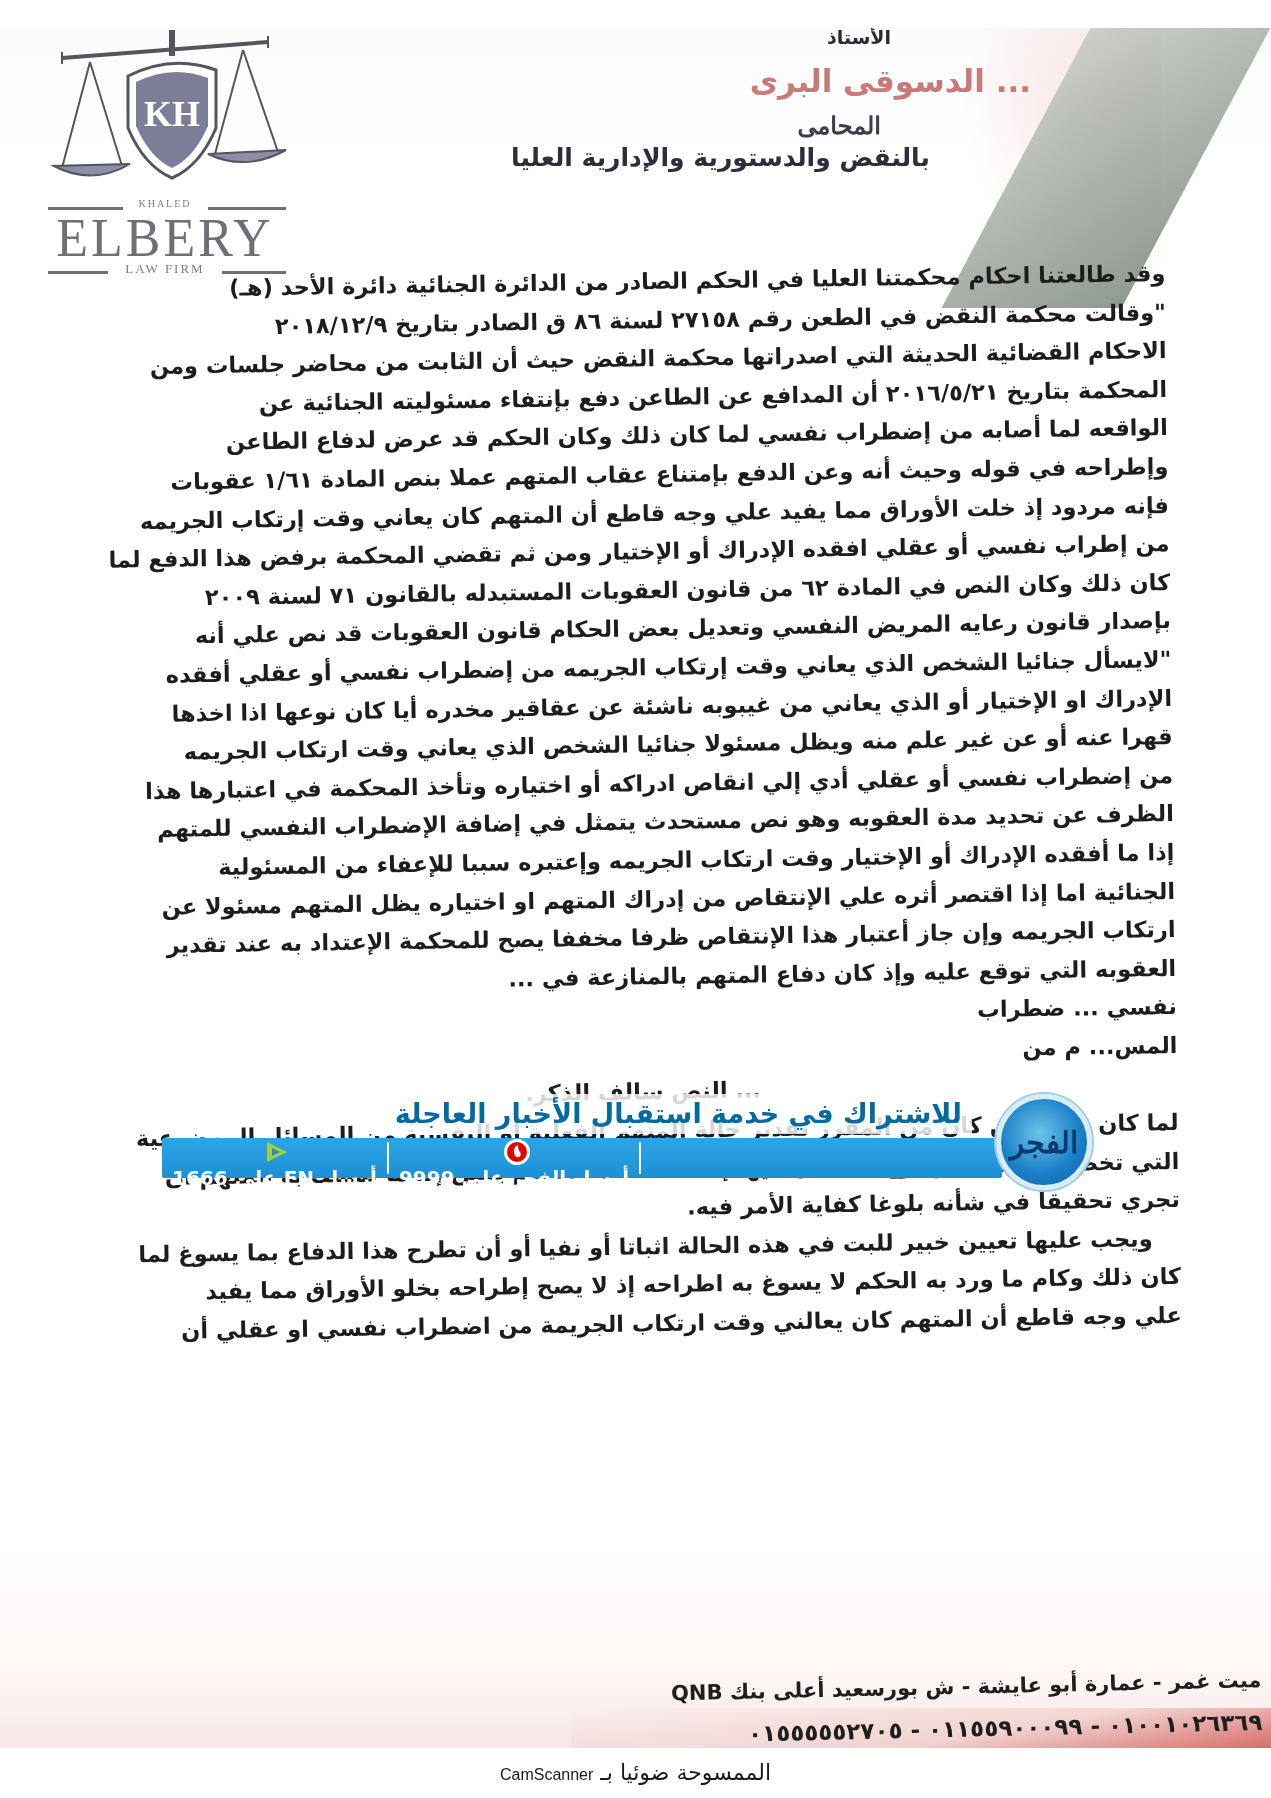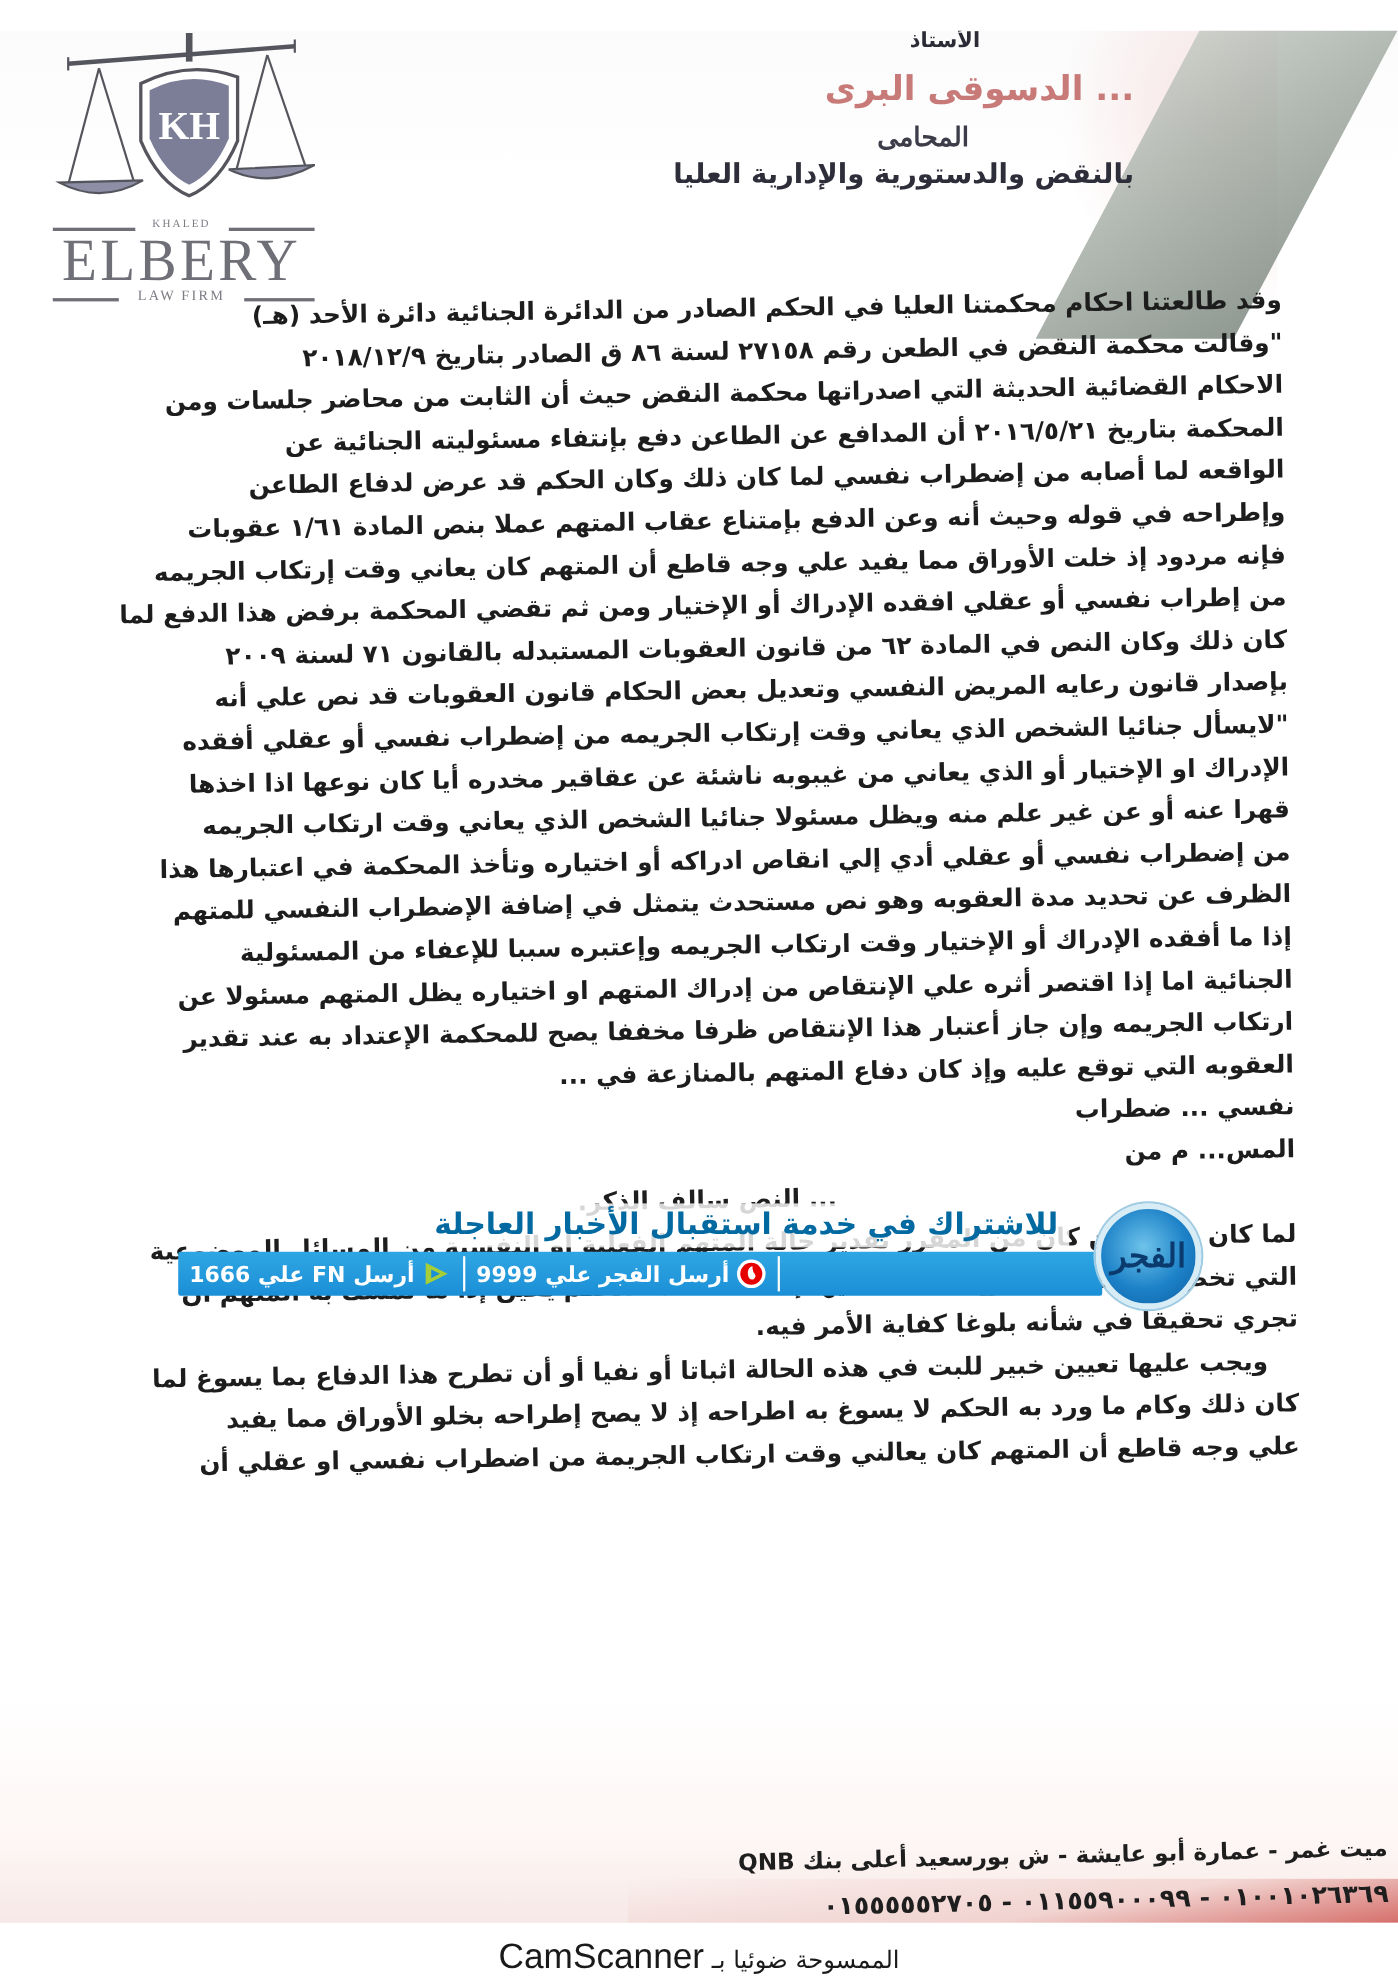--- a/index.html
+++ b/index.html
@@ -135,21 +135,21 @@
       line-height: 32px;
       text-align: right;
       margin-right: 150px;
     }
     .header .spec {
       font-family: "DejaVu Sans", sans-serif;
       font-weight: bold;
       font-size: 25px;
       color: #2e2e3a;
       line-height: 32px;
-      text-align: right;
+      text-align: left;
       margin-right: 0;
     }
 
     
     .body-text {
       position: absolute;
       left: 95px;
       top: 226px;
       width: 1070px;
       direction: rtl;
@@ -198,21 +198,21 @@
       height: 40px;
       background: linear-gradient(180deg, #2fa6e3 0%, #1b8fd6 100%);
       display: flex;
       flex-direction: row-reverse;
       align-items: center;
       direction: rtl;
       border-radius: 2px;
     }
     .banner-seg {
       display: flex;
-      flex-direction: row;
+      flex-direction: column;
       align-items: center;
       height: 40px;
       padding: 0 10px;
       color: #ffffff;
       font-family: "DejaVu Sans", sans-serif;
       font-weight: bold;
       font-size: 20px;
       direction: rtl;
       white-space: nowrap;
     }
@@ -293,21 +293,21 @@
       width: 1271px;
       top: 1760px;
       text-align: center;
       direction: rtl;
       font-family: "DejaVu Sans", sans-serif;
       font-size: 22px;
       color: #1a1a1a;
     }
     .scan-mark .brand {
       font-family: "Liberation Sans", sans-serif;
-      font-size: 32px;
+      font-size: 16px;
     }
   </style>
 </head>
 <body>
 
 <div class="page">
   <div class="corner-shade"></div>
   <div class="corner-fold"></div>
   <div class="bottom-red"></div>
 

